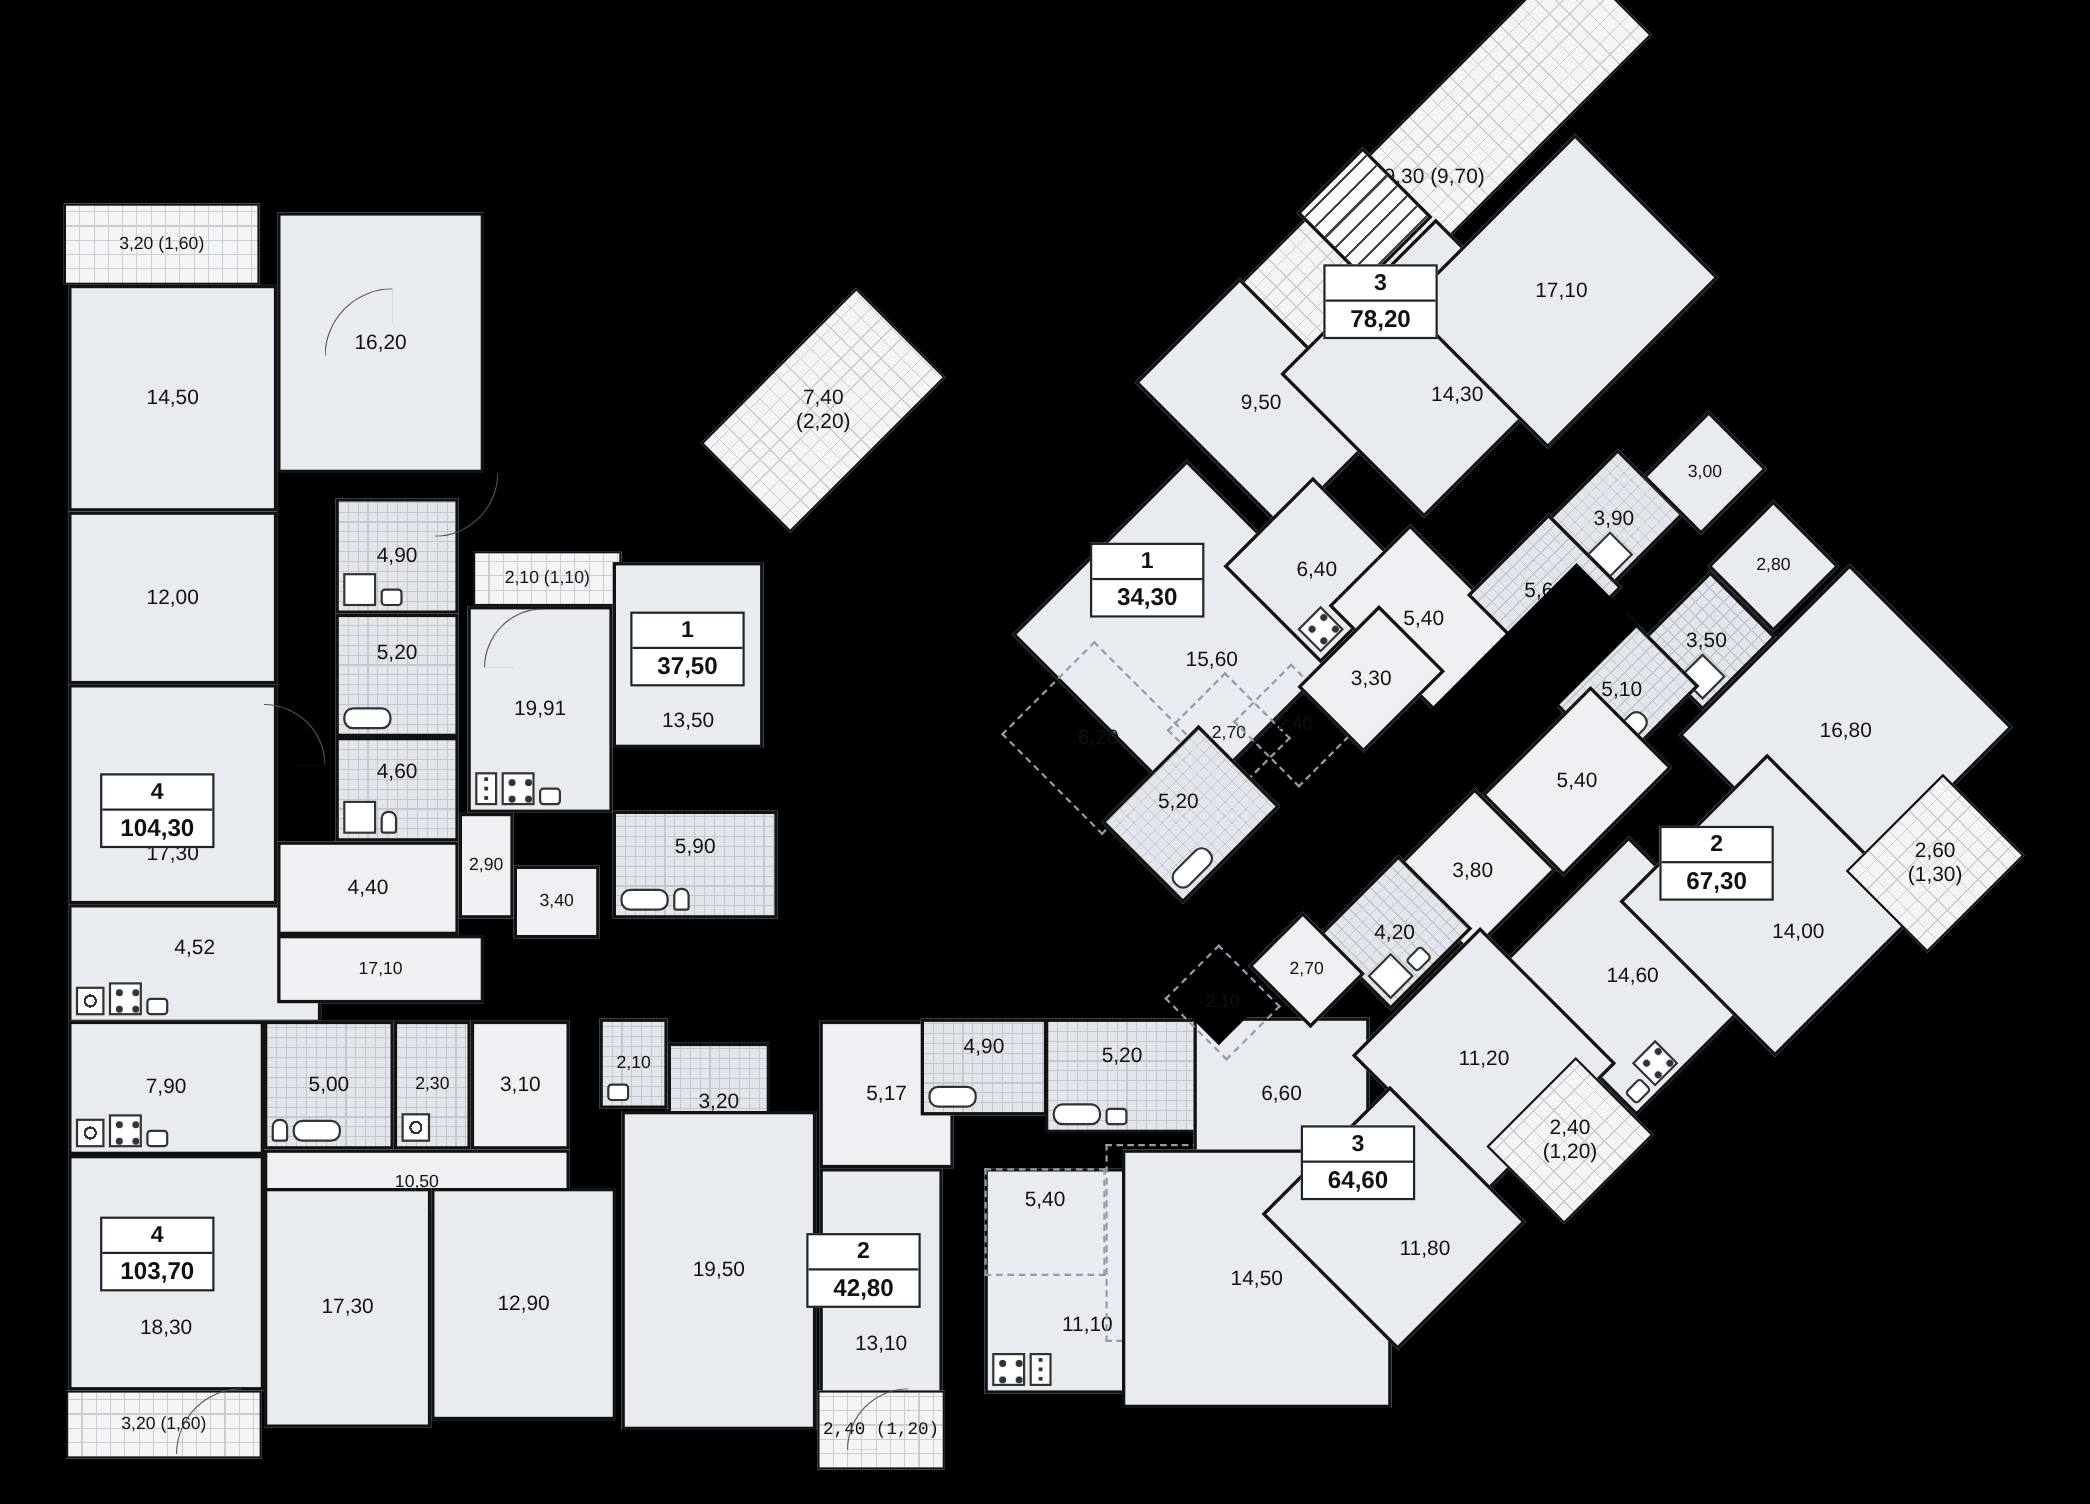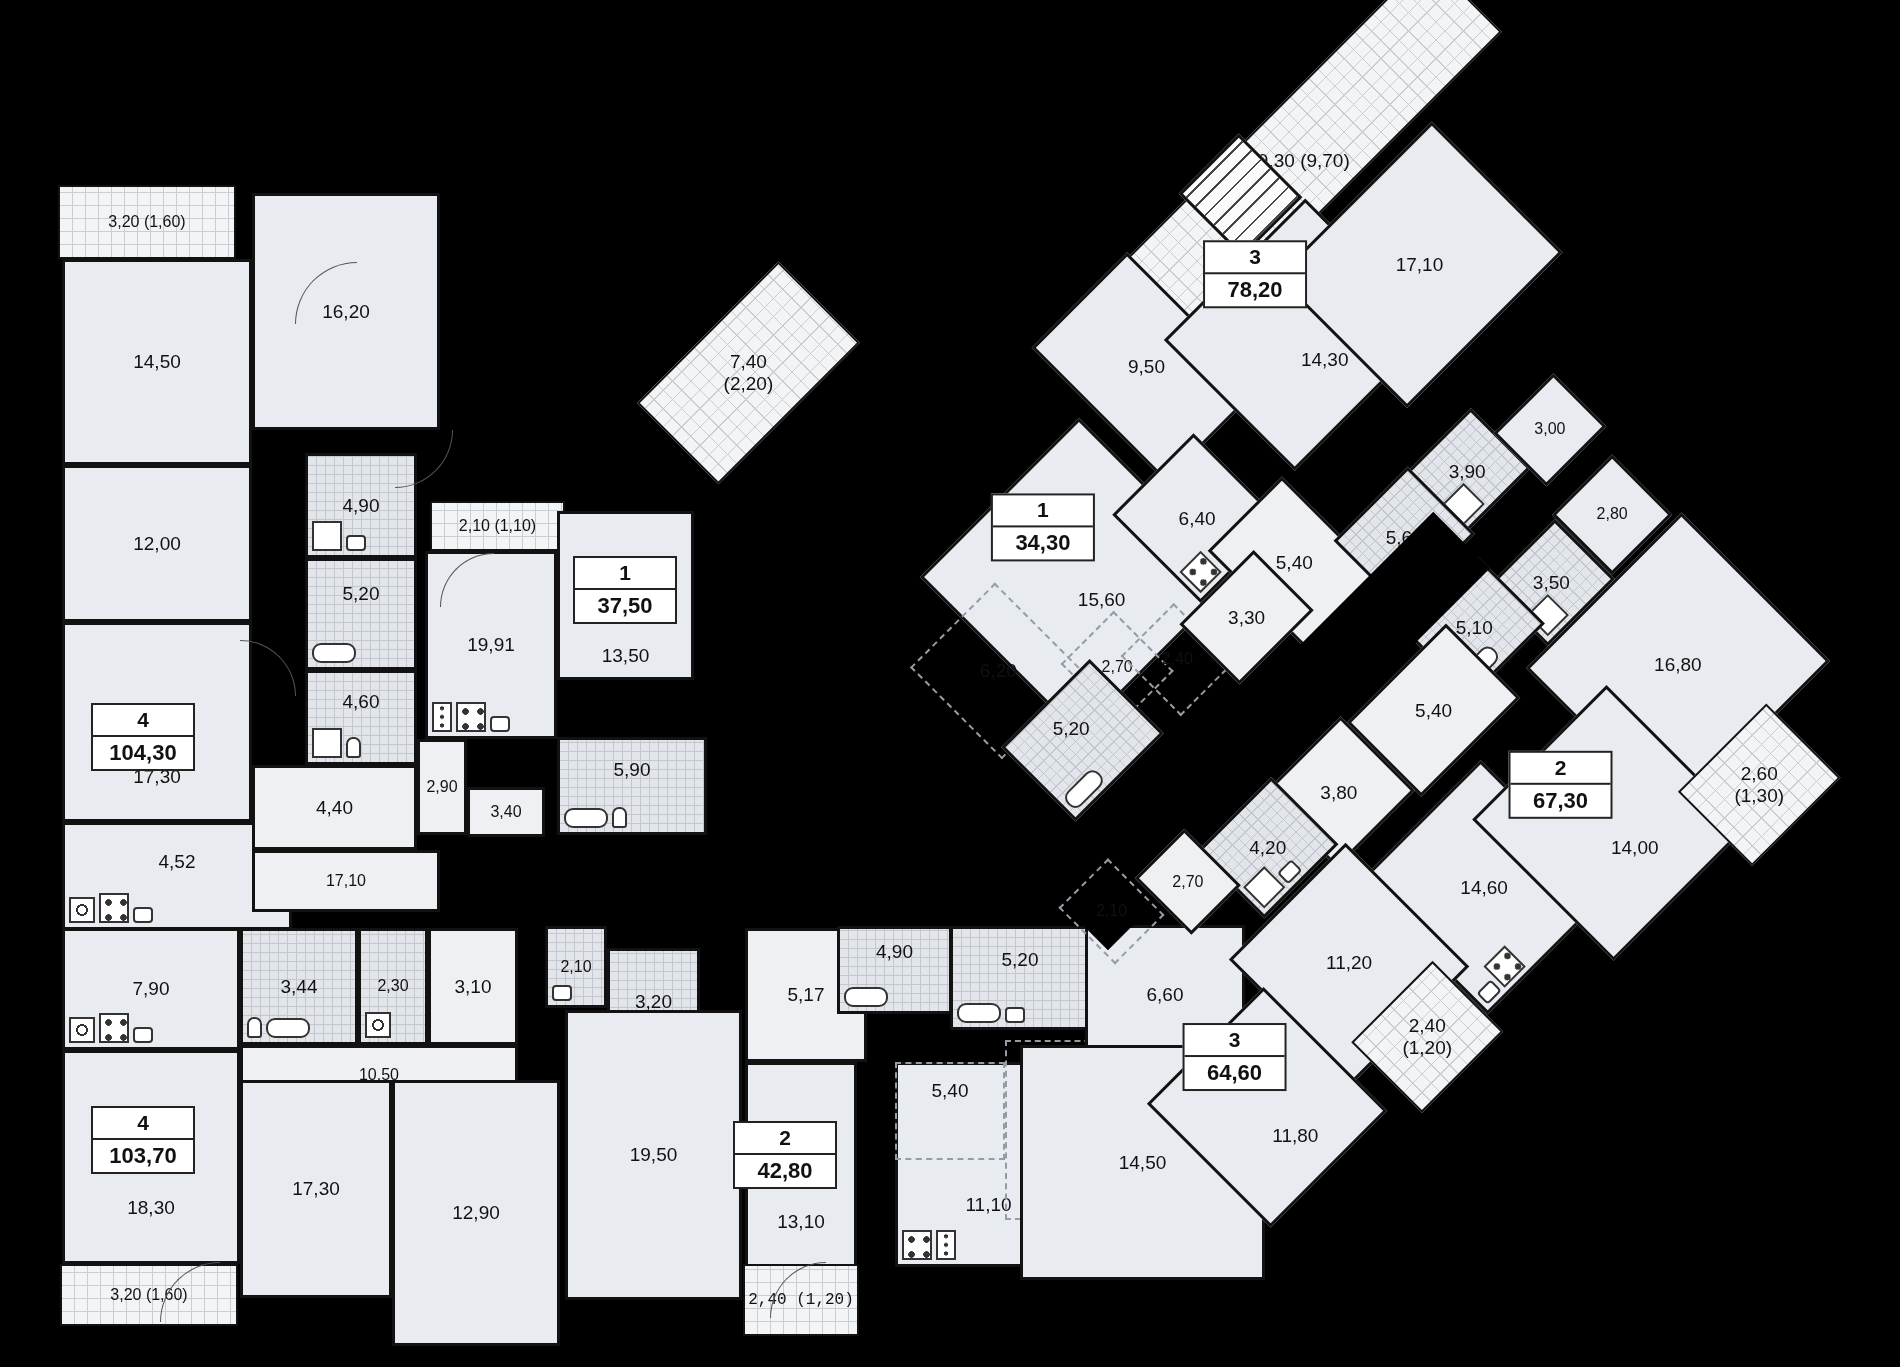--- a/index.html
+++ b/index.html
@@ -105,40 +105,40 @@
           <i class="fx stove"></i>
           <i class="fx sink"></i>
         </div>
       </div>
       <div class="cell room" style="left: 557px; top: 511px; width: 137px; height: 169px;">
         <div class="lbl" style="top: 60px; bottom: -60px;">13,50</div>
       </div>
       <div class="cell hall small" style="left: 417px; top: 739px; width: 50px; height: 96px;">
         <div class="lbl">2,90</div>
       </div>
-      <div class="cell hall small" style="left: 467px; top: 787px; width: 78px; height: 50px;">
+      <div class="cell hall small" style="left: 467px; top: 787px; width: 78px; height: 66px;">
         <div class="lbl">3,40</div>
       </div>
       <div class="cell tile" style="left: 557px; top: 737px; width: 150px; height: 98px;">
         <div class="lbl" style="top: -16px; bottom: 16px;">5,90</div>
         <div class="fxrow">
           <i class="fx tub"></i>
           <i class="fx toilet"></i>
         </div>
       </div>
       <div class="cell room" style="left: 62px; top: 928px; width: 178px; height: 122px;">
         <div class="lbl">7,90</div>
         <div class="fxrow">
           <i class="fx washer"></i>
           <i class="fx stove"></i>
           <i class="fx sink"></i>
         </div>
       </div>
       <div class="cell tile" style="left: 240px; top: 928px; width: 118px; height: 117px;">
-        <div class="lbl">3,44</div>
+        <div class="lbl">5,00</div>
         <div class="fxrow">
           <i class="fx toilet"></i>
           <i class="fx tub"></i>
         </div>
       </div>
       <div class="cell tile small" style="left: 358px; top: 928px; width: 70px; height: 117px;">
         <div class="lbl">2,30</div>
         <div class="fxrow">
           <i class="fx washer"></i>
         </div>
@@ -161,21 +161,21 @@
           <i class="fx shower"></i>
           <i class="fx toilet"></i>
         </div>
       </div>
       <div class="cell room" style="left: 62px; top: 1050px; width: 178px; height: 214px;">
         <div class="lbl" style="top: 52px; bottom: -50px; text-align: center;">18,30</div>
       </div>
       <div class="cell room" style="left: 240px; top: 1080px; width: 152px; height: 218px;">
         <div class="lbl">17,30</div>
       </div>
-      <div class="cell room" style="left: 392px; top: 1080px; width: 168px; height: 266px;">
+      <div class="cell room" style="left: 392px; top: 1080px; width: 168px; height: 211px;">
         <div class="lbl">12,90</div>
       </div>
       <div class="cell room" style="left: 565px; top: 1010px; width: 177px; height: 290px;">
         <div class="lbl">19,50</div>
       </div>
       <div class="cell hatch small" style="left: 60px; top: 1264px; width: 178px; height: 62px;">
         <div class="lbl">3,20 (1,60)</div>
       </div>
       <div class="cell hall" style="left: 745px; top: 928px; width: 122px; height: 134px;">
         <div class="lbl">5,17</div>

